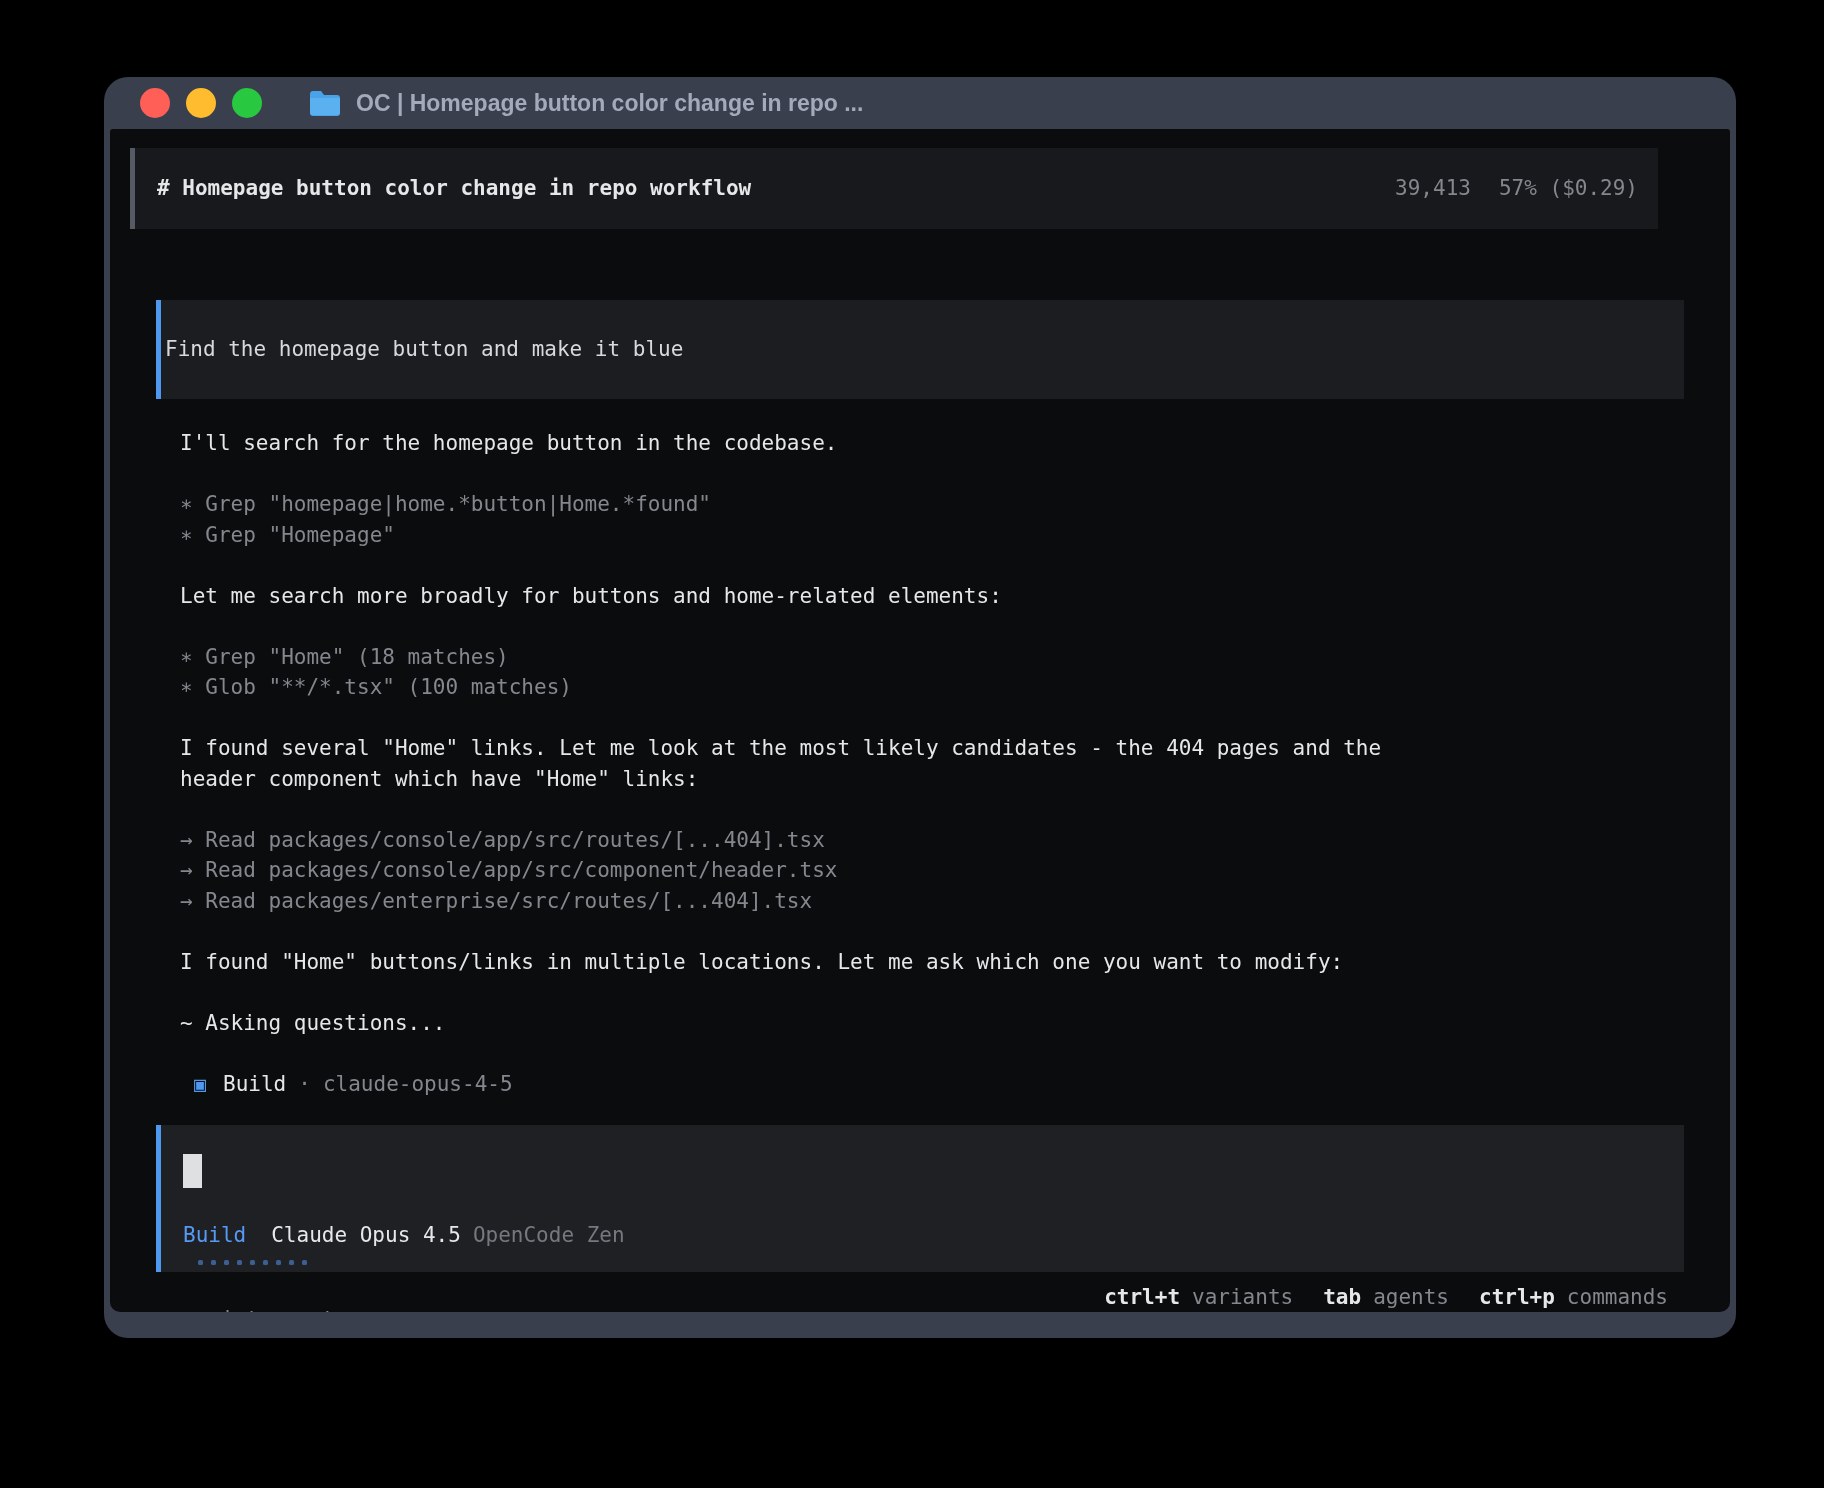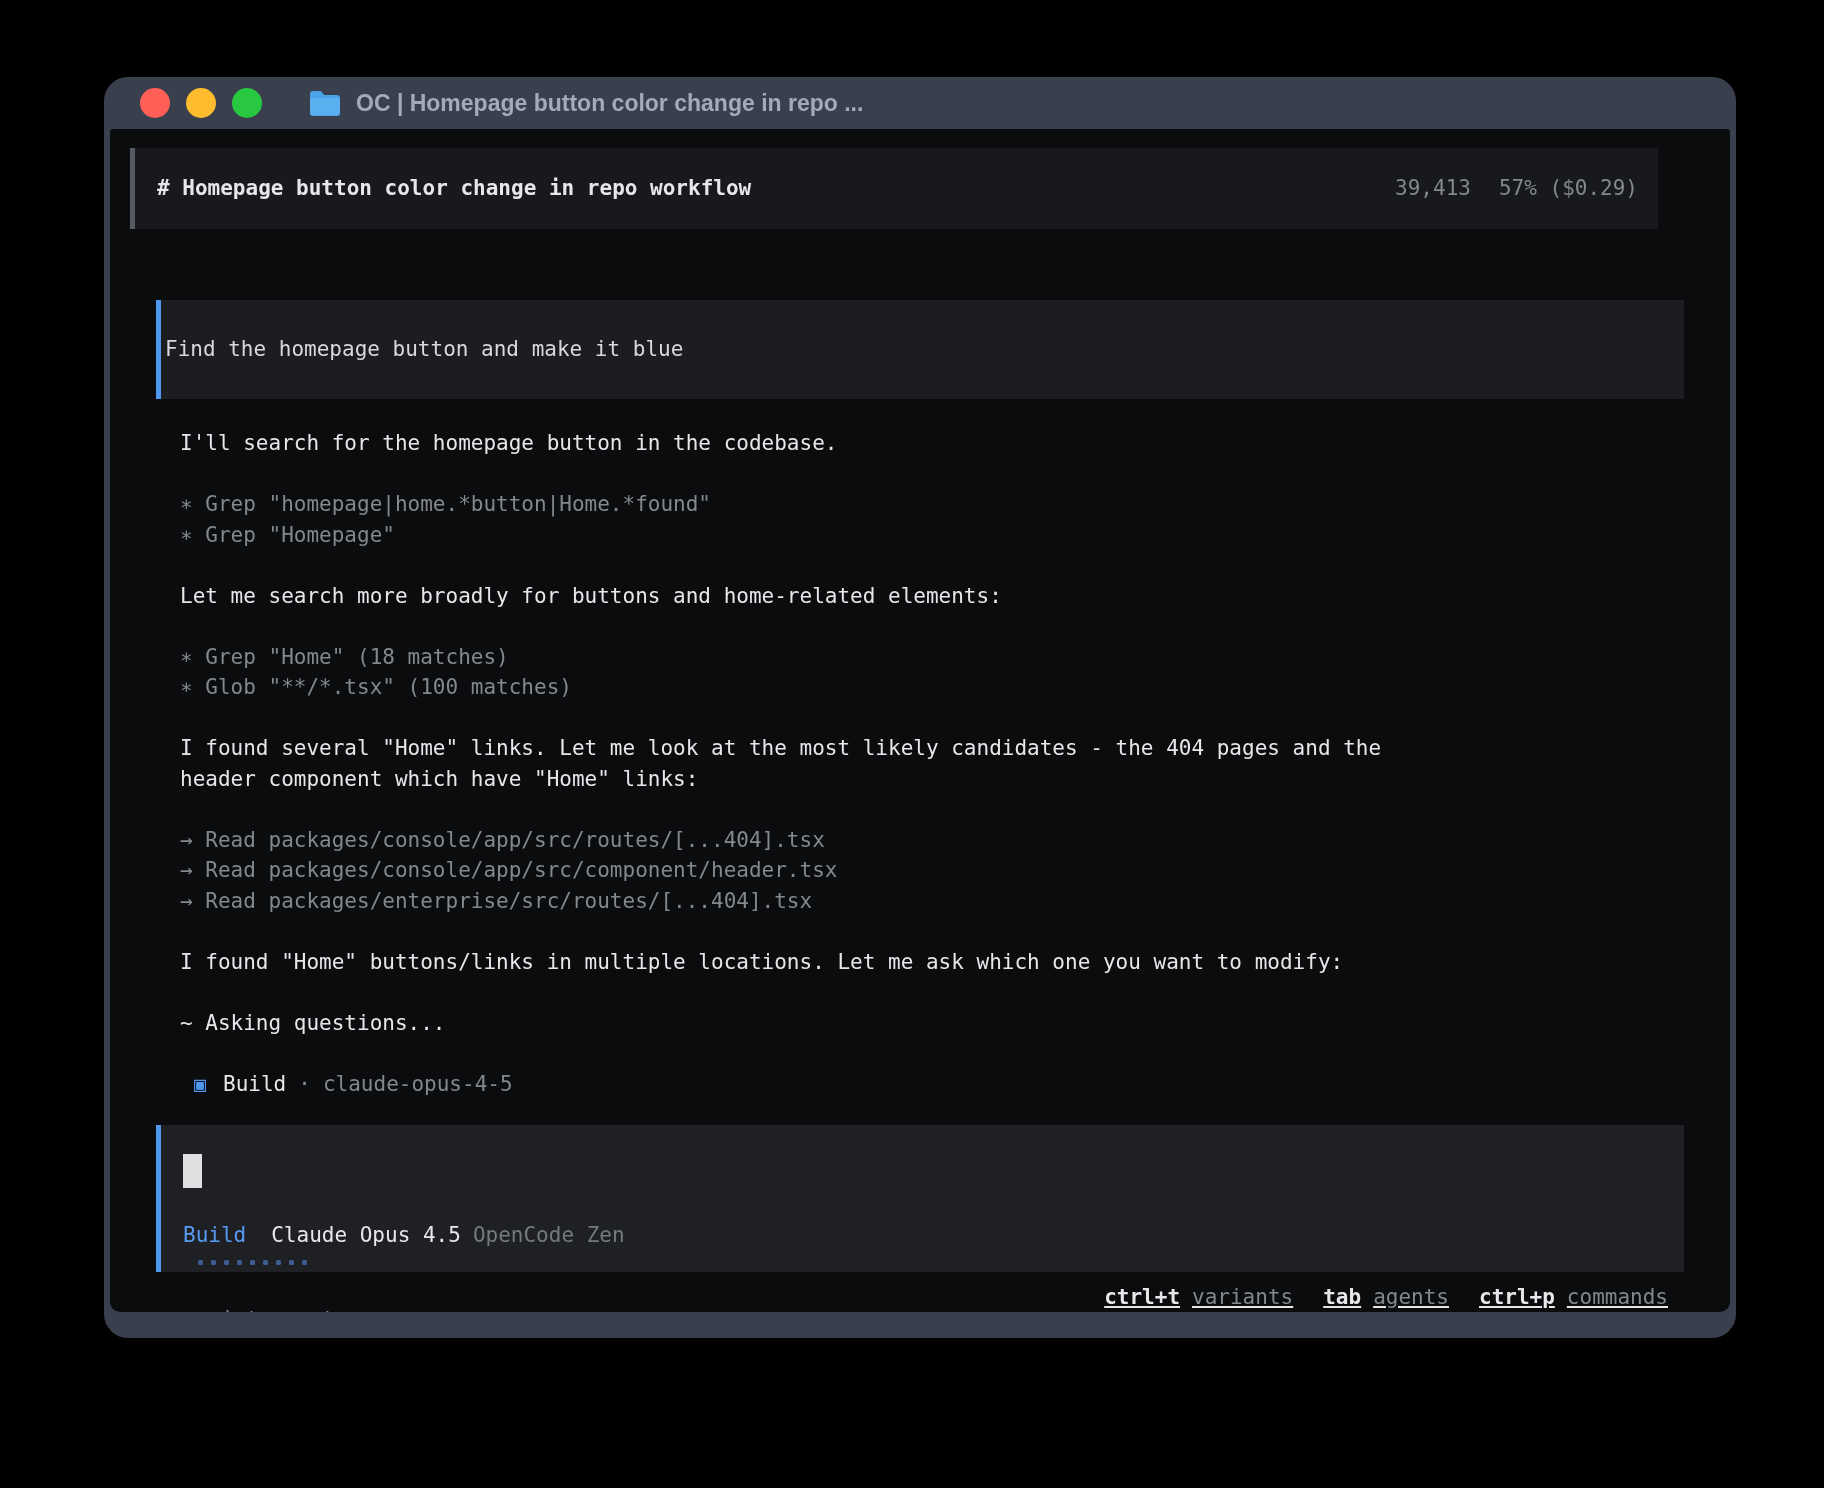--- a/index.html
+++ b/index.html
@@ -63,21 +63,21 @@
   .input-meta .provider{color:var(--dim);}
 
   .statusbar{margin:10px 62px 0 61px;height:30px;display:flex;align-items:center;
     justify-content:space-between;}
   .status-left{display:flex;align-items:center;gap:39px;flex-direction:column;}
   .dots{display:flex;gap:8px;align-items:center;}
   .dots i{width:5px;height:5px;border-radius:1.5px;background:var(--dot-blue);display:block;}
   .hint{display:inline-flex;gap:12px;white-space:pre;}
   .hint .key{font-weight:bold;color:var(--fg);}
   .hint .label{color:var(--muted);}
-  .status-right{display:flex;gap:30px;text-decoration:underline;}
+  .status-right{display:flex;gap:30px;}
 </style>
 </head>
 <body>
 
 <div class="window">
   <div class="titlebar">
     <div class="lights">
       <span class="light red"></span>
       <span class="light yellow"></span>
       <span class="light green"></span>

